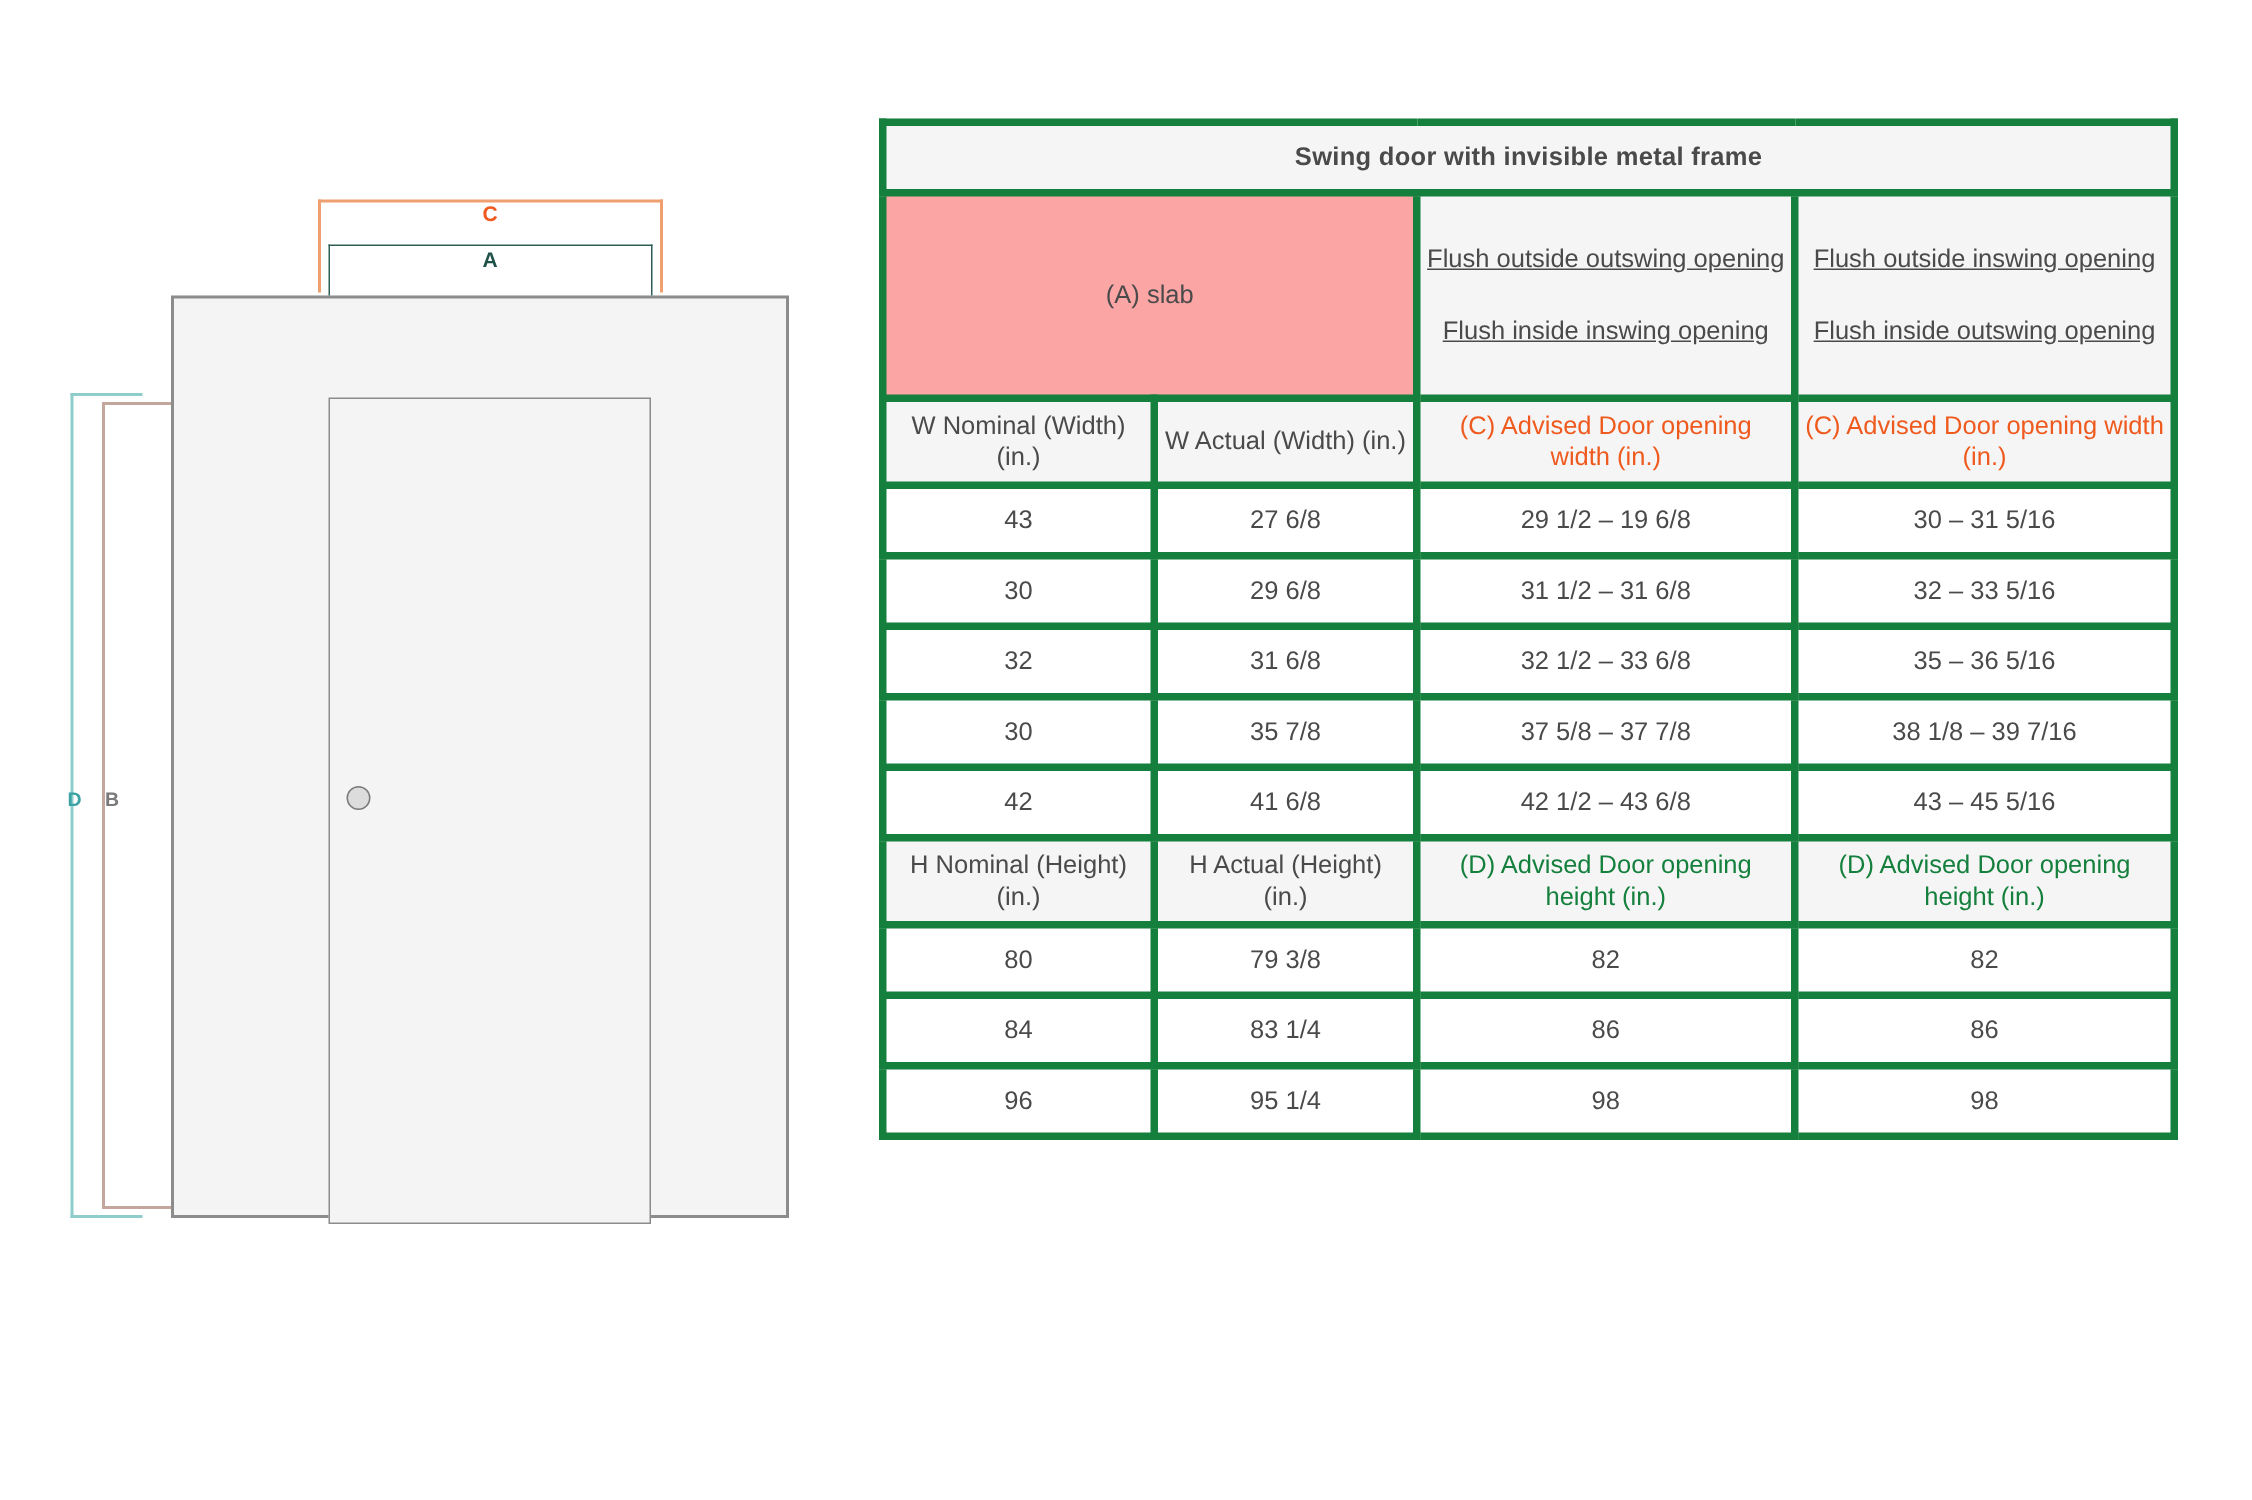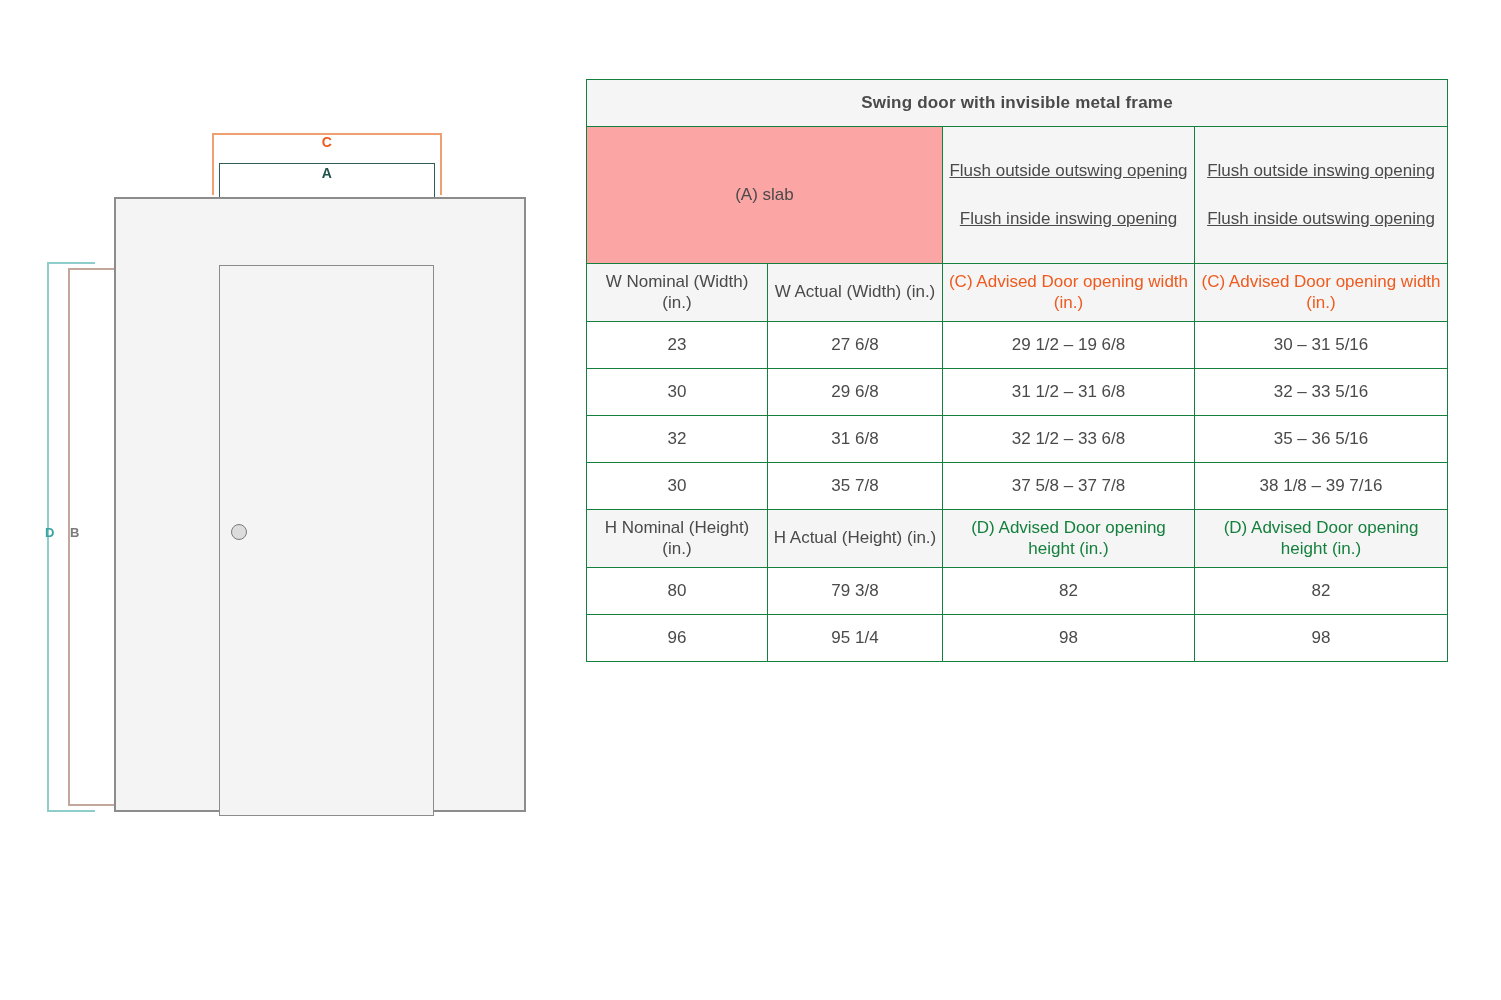--- a/index.html
+++ b/index.html
@@ -125,21 +125,21 @@
     left: 586px; top: 79px;
     width: 861px;
   }
   table.spec {
     width: 861px;
     border-collapse: collapse;
     table-layout: fixed;
     background: #ffffff;
   }
   table.spec td {
-    border: 1px solid #15803d;
+    border: 5px solid #15803d;
     text-align: center;
     vertical-align: middle;
     color: #4a4a4a;
     font-size: 17px;
     padding: 6px 4px;
     margin-left: 28px;
   }
   td.title-cell {
     background: #f5f5f5;
     font-size: 20px;
@@ -230,21 +230,21 @@
         </tr>
 
         <tr>
           <td class="colhead">W Nominal (Width) (in.)</td>
           <td class="colhead">W Actual (Width) (in.)</td>
           <td class="colhead accent-orange">(C) Advised Door opening width (in.)</td>
           <td class="colhead accent-orange">(C) Advised Door opening width (in.)</td>
         </tr>
 
         <tr>
-          <td class="data">23</td>
+          <td class="data">43</td>
           <td class="data">27 6/8</td>
           <td class="data">29 1/2 – 19 6/8</td>
           <td class="data">30 – 31 5/16</td>
         </tr>
         <tr>
           <td class="data">30</td>
           <td class="data">29 6/8</td>
           <td class="data">31 1/2 – 31 6/8</td>
           <td class="data">32 – 33 5/16</td>
         </tr>
@@ -253,35 +253,47 @@
           <td class="data">31 6/8</td>
           <td class="data">32 1/2 – 33 6/8</td>
           <td class="data">35 –  36 5/16</td>
         </tr>
         <tr>
           <td class="data">30</td>
           <td class="data">35 7/8</td>
           <td class="data">37 5/8 – 37 7/8</td>
           <td class="data">38 1/8 – 39 7/16</td>
         </tr>
+        <tr>
+          <td class="data">42</td>
+          <td class="data">41 6/8</td>
+          <td class="data">42 1/2 – 43 6/8</td>
+          <td class="data">43 – 45 5/16</td>
+        </tr>
 
         <tr>
           <td class="colhead">H Nominal (Height) (in.)</td>
           <td class="colhead">H Actual (Height) (in.)</td>
           <td class="colhead accent-teal">(D) Advised Door opening height (in.)</td>
           <td class="colhead accent-teal">(D) Advised Door opening height (in.)</td>
         </tr>
 
         <tr>
           <td class="data">80</td>
           <td class="data">79 3/8</td>
           <td class="data">82</td>
           <td class="data">82</td>
         </tr>
         <tr>
+          <td class="data">84</td>
+          <td class="data">83 1/4</td>
+          <td class="data">86</td>
+          <td class="data">86</td>
+        </tr>
+        <tr>
           <td class="data">96</td>
           <td class="data">95 1/4</td>
           <td class="data">98</td>
           <td class="data">98</td>
         </tr>
       </tbody>
     </table>
   </div>
 
 </div>

